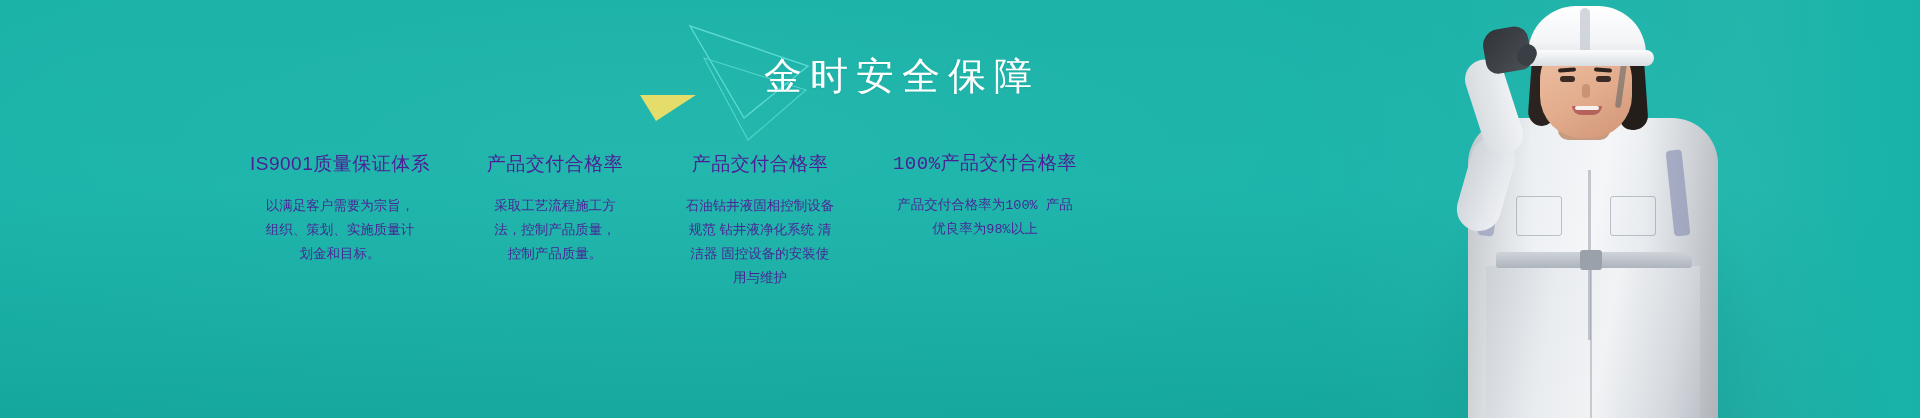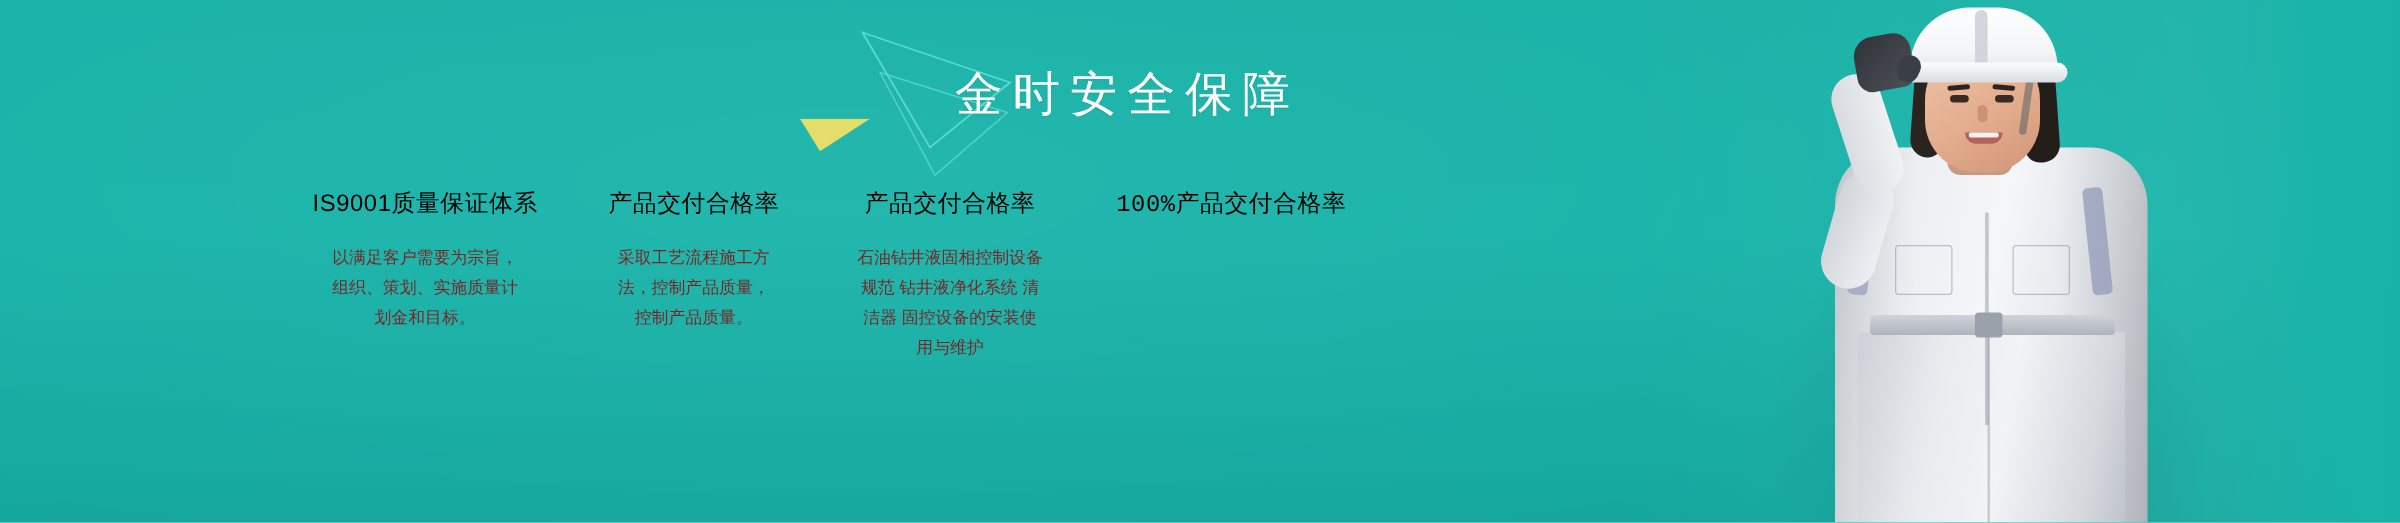--- a/index.html
+++ b/index.html
@@ -66,29 +66,29 @@
   #features {
     position:absolute;
     left:250px; top:150px;
     width:830px;
     display:flex;
     align-items:flex-start;
     justify-content:space-between;
   }
   .feature { text-align:center; }
   .feature-title {
-    color:#000000;
+    color:#4c1d95;
     font-size:19px;
     line-height:28px;
     letter-spacing:0.5px;
     white-space:nowrap;
     margin-bottom:16px;
   }
   .feature-body {
-    color:#7f1d1d;
+    color:#4c1d95;
     font-size:13.5px;
     line-height:24px;
     opacity:0.95;
   }
   .f1 { width:180px; }
   .f1 .feature-body { width:150px; margin:0 auto; }
   .f2 { width:150px; }
   .f2 .feature-body { width:132px; margin:0 auto; }
   .f3 { width:160px; }
   .f3 .feature-body { width:150px; margin:0 auto;text-align:center; }
@@ -271,20 +271,21 @@
       <div class="feature-body">采取工艺流程施工方法，控制产品质量，控制产品质量。</div>
     </div>
 
     <div class="feature f3">
       <div class="feature-title">产品交付合格率</div>
       <div class="feature-body">石油钻井液固相控制设备规范 钻井液净化系统 清洁器 固控设备的安装使用与维护</div>
     </div>
 
     <div class="feature f4">
       <div class="feature-title">100%产品交付合格率</div>
+      <div class="feature-body">产品交付合格率为100% 产品优良率为98%以上</div>
     </div>
 
   </div>
 
   <div id="photo-shadow"></div>
 
   <div id="photo">
     <div class="ph" id="torso"></div>
     <div class="ph" id="torso-shading"></div>
     <div class="ph" id="trousers"></div>

